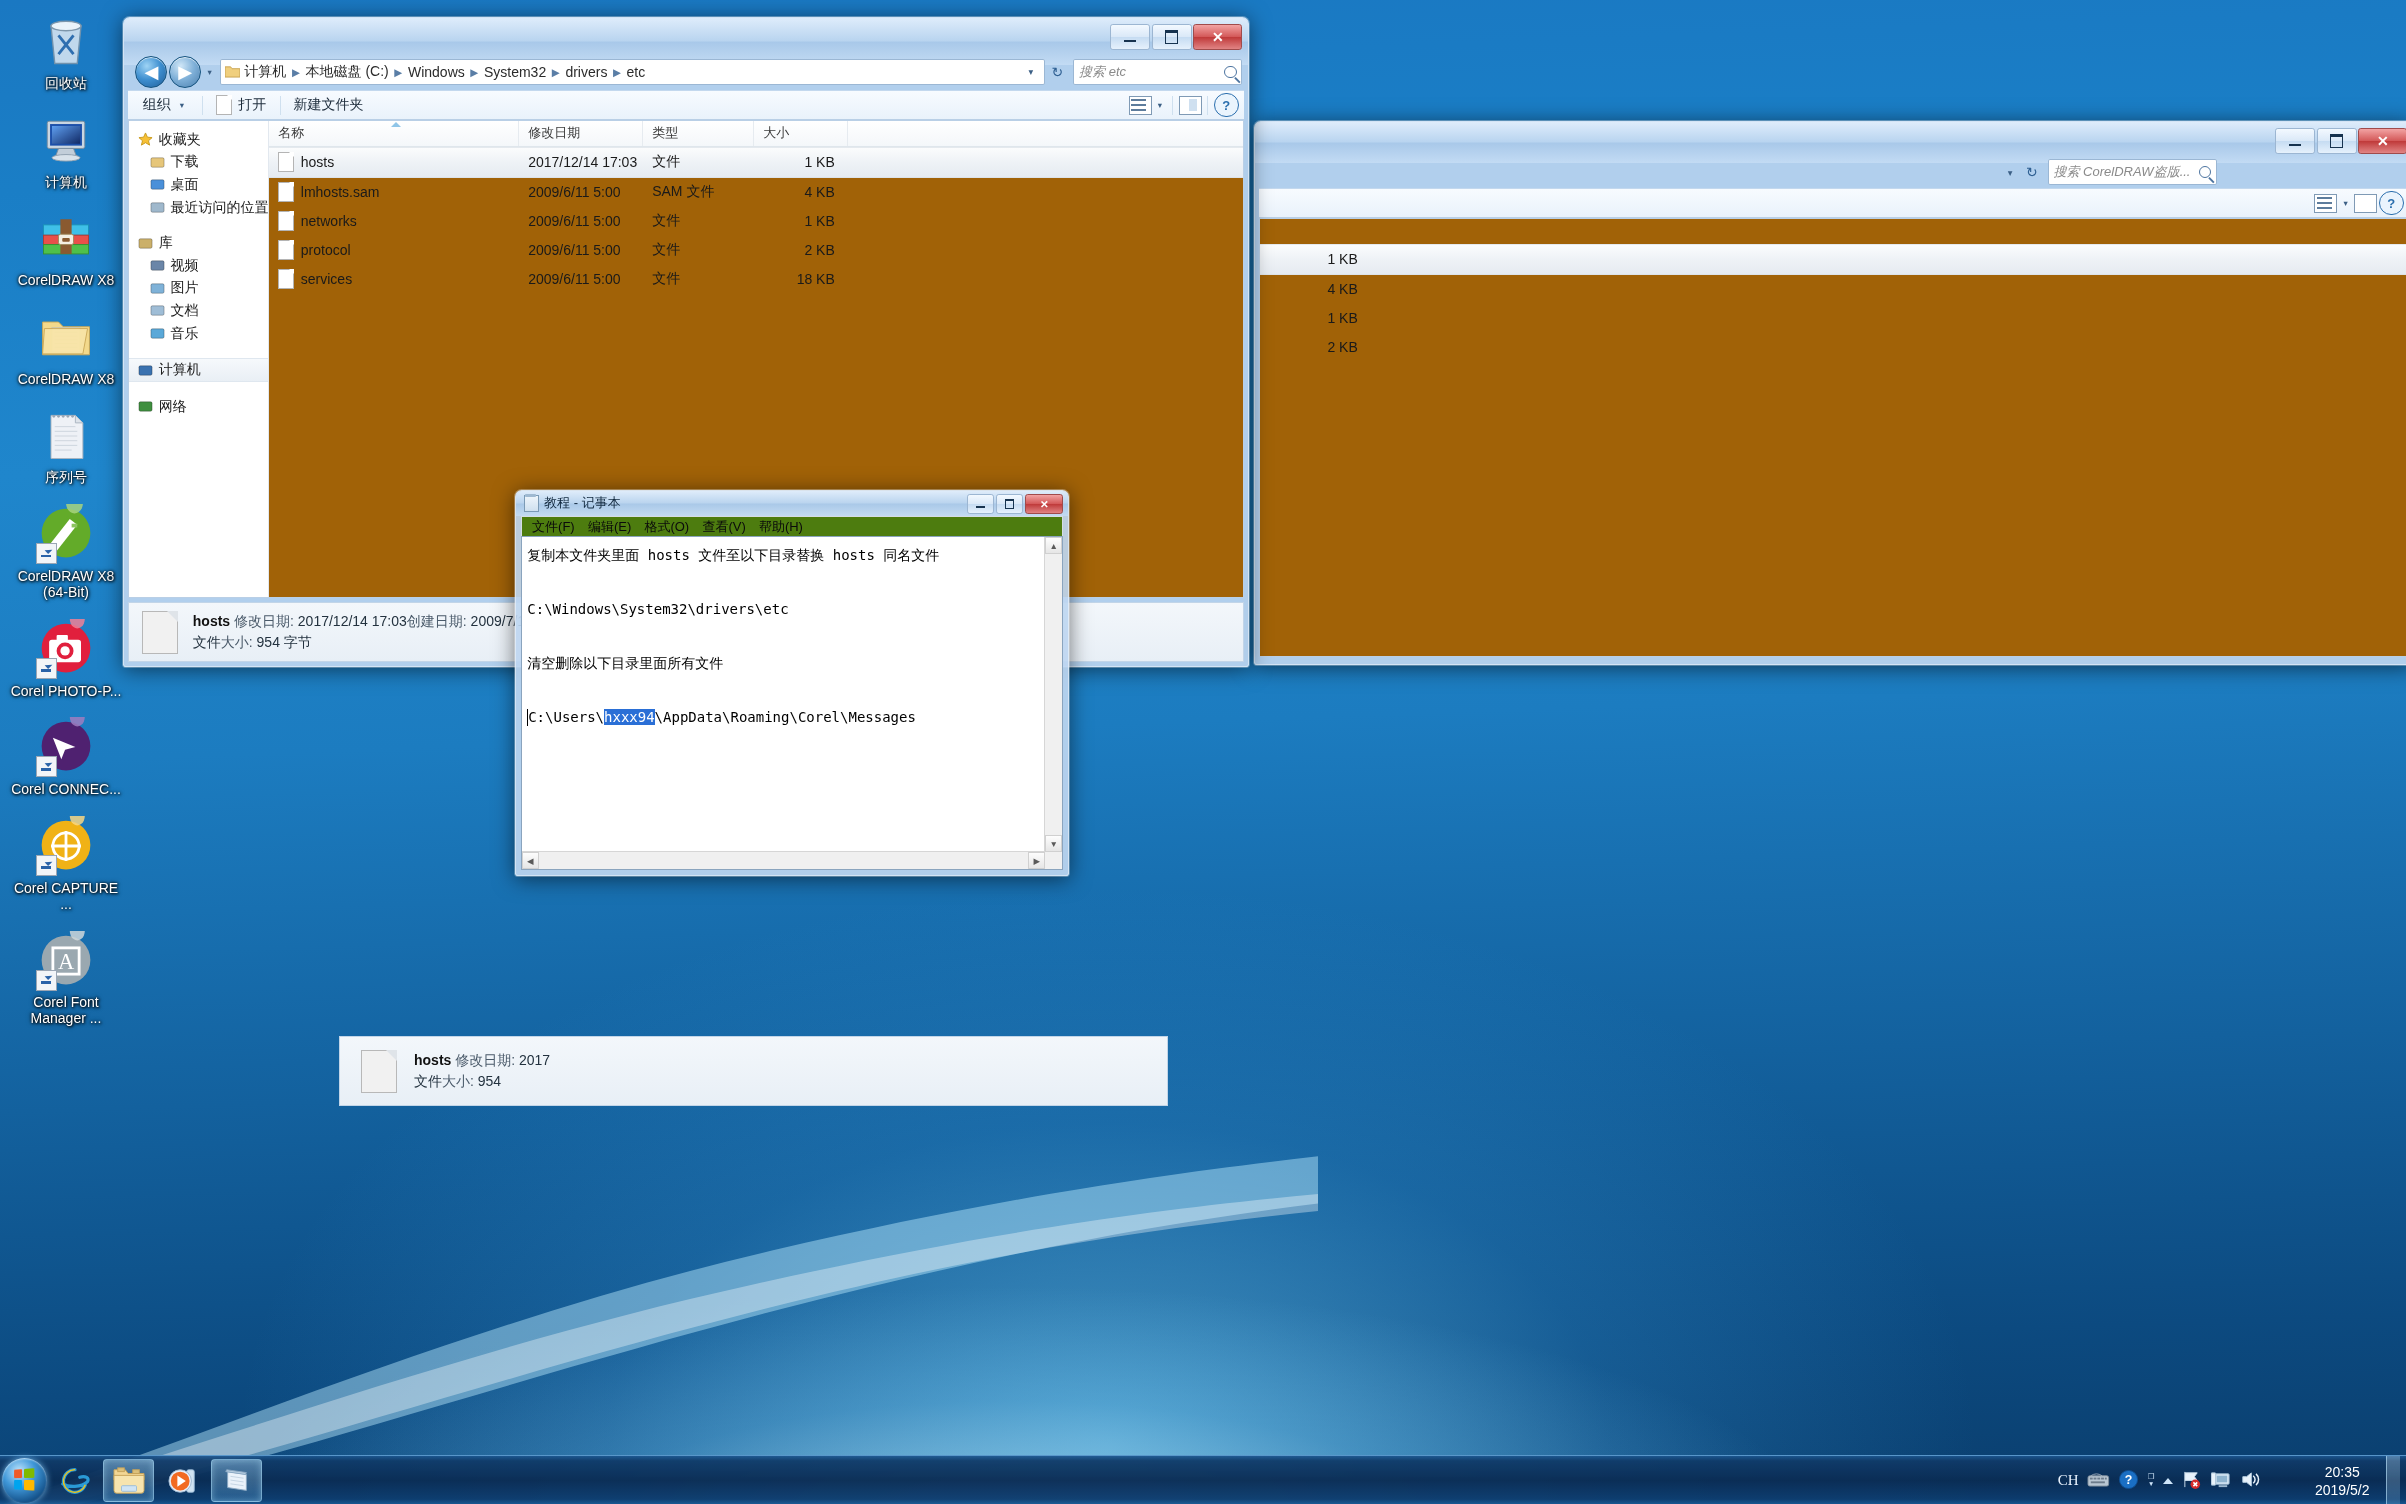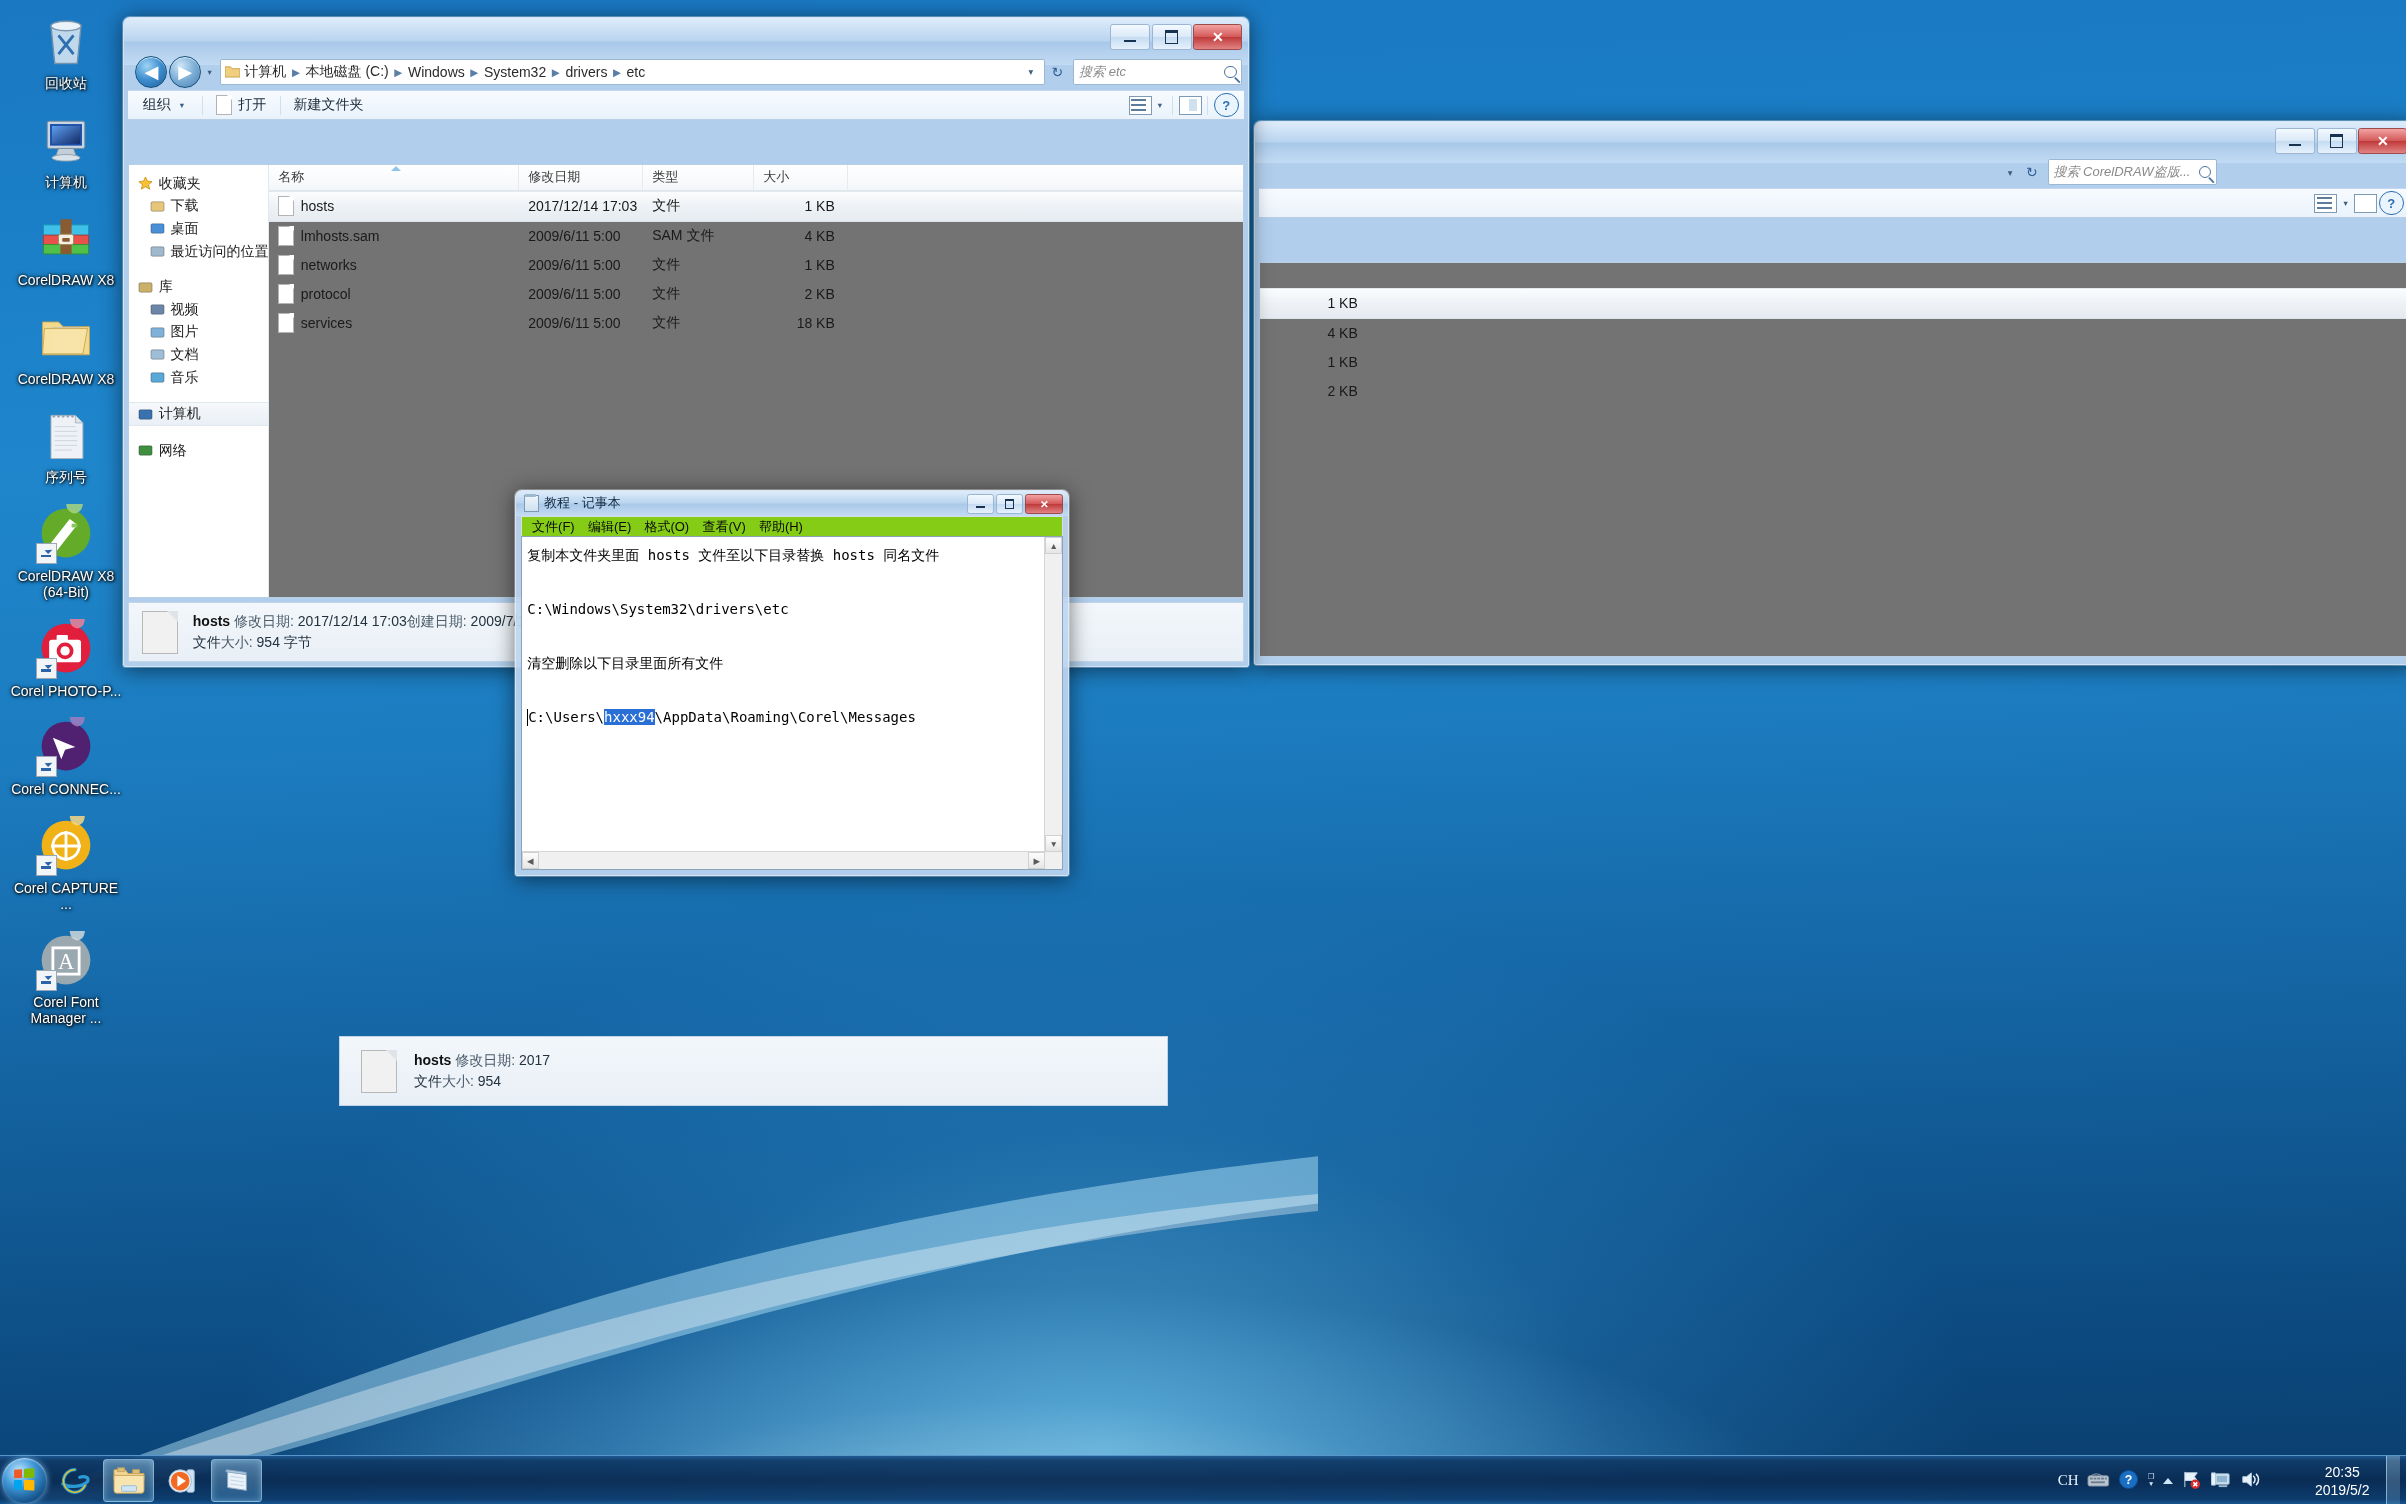--- a/index.html
+++ b/index.html
@@ -108,22 +108,22 @@
   .tb-item{padding:3.8px 9.4px;display:flex;align-items:center;gap:4.7px;white-space:nowrap;}
   .tb-sep{width:0.9px;height:19px;background:#cfe0ef;margin:0 3.8px;}
   .tb-right{margin-left:auto;display:flex;align-items:center;gap:1.9px;}
   .viewicon{width:21px;height:17px;border:0.9px solid #7f9ab5;background:#fff;position:relative;}
   .viewicon i{position:absolute;left:1.9px;width:15px;height:1.9px;background:#5d7c9c;}
   .helpicon{
     width:22.6px;height:22.6px;border-radius:50%;border:1.9px solid #2b6fae;color:#2b6fae;
     display:flex;align-items:center;justify-content:center;font-size:13px;font-weight:bold;background:#eaf4fd;
   }
   .exp-body{
-    position:absolute;left:3.8px;right:3.8px;top:102px;bottom:68px;background:#737373;display:flex;
-    border:0.9px solid #b9cfe6;box-sizing:border-box;margin-top:44px;
+    position:absolute;left:3.8px;right:3.8px;top:102px;bottom:68px;background:#a16207;display:flex;
+    border:0.9px solid #b9cfe6;box-sizing:border-box;
   }
   .navpane{width:139px;background:#fff;border-right:0.9px solid #e2e8ef;padding-top:7.5px;font-size:14px;}
   .np-item{display:flex;align-items:center;gap:5.6px;height:22.6px;padding-left:9.4px;color:#1a1a1a;white-space:nowrap;}
   .np-item.sub{padding-left:21px;}
   .np-item.selected{background:linear-gradient(180deg,#f6f9fc,#e9eff5);border-top:0.9px solid #dfe7ef;border-bottom:0.9px solid #dfe7ef;}
   .np-gap{height:13px;}
   .np-ico{width:15px;height:15px;flex:none;}
   .filepane{flex:1;display:flex;flex-direction:column;min-width:0;}
   .colhead{
     height:24.5px;display:flex;align-items:center;font-size:13px;color:#3a3a3a;
@@ -165,21 +165,21 @@
   #notepad .titlebar{height:24.5px;display:flex;align-items:center;padding-left:7.5px;gap:5.6px;}
   #notepad .wbtns{top:2.8px;right:4.7px;}
   #notepad .wbtn{width:25.4px;height:18px;font-size:10.4px;}
   #notepad .wbtn.close{width:36px;}
   #notepad .wbtn .bar{width:8.5px;height:1.9px;margin-top:5.6px;}
   #notepad .wbtn .sq{width:7.5px;height:6.6px;border-width:0.9px;border-top-width:2.8px;}
   .np-title{font-size:13px;color:#12293f;display:flex;align-items:center;gap:5.6px;}
   .np-titleicon{width:13px;height:15px;background:linear-gradient(180deg,#eef5fb,#cfe0ef);border:0.9px solid #7b9ab5;position:relative;}
   .np-titleicon:before{content:"";position:absolute;left:0.9px;top:-1.9px;width:10.4px;height:2.8px;background:#9fb9d1;border-radius:0.9px;}
   .menubar{
-    position:absolute;left:4.7px;right:4.7px;top:24.5px;height:21px;background:#84cc16;border:0.9px solid #d6dde4;border-bottom:none;
+    position:absolute;left:4.7px;right:4.7px;top:24.5px;height:21px;background:#4d7c0f;border:0.9px solid #d6dde4;border-bottom:none;
     display:flex;align-items:center;padding-left:3.8px;font-size:13px;color:#0b0b0b;box-sizing:border-box;
   }
   .mi{padding:0.9px 6.6px;}
   .np-edit{
     position:absolute;left:4.7px;right:4.7px;top:45px;bottom:4.7px;background:#fff;border:0.9px solid #8aa4be;
     box-sizing:border-box;overflow:hidden;
   }
   .np-textarea{
     position:absolute;left:0;top:0;right:17px;bottom:17px;padding:4.7px 5.6px;
     font-family:"DejaVu Sans Mono","Liberation Mono",monospace;font-size:14px;line-height:27px;color:#000;

